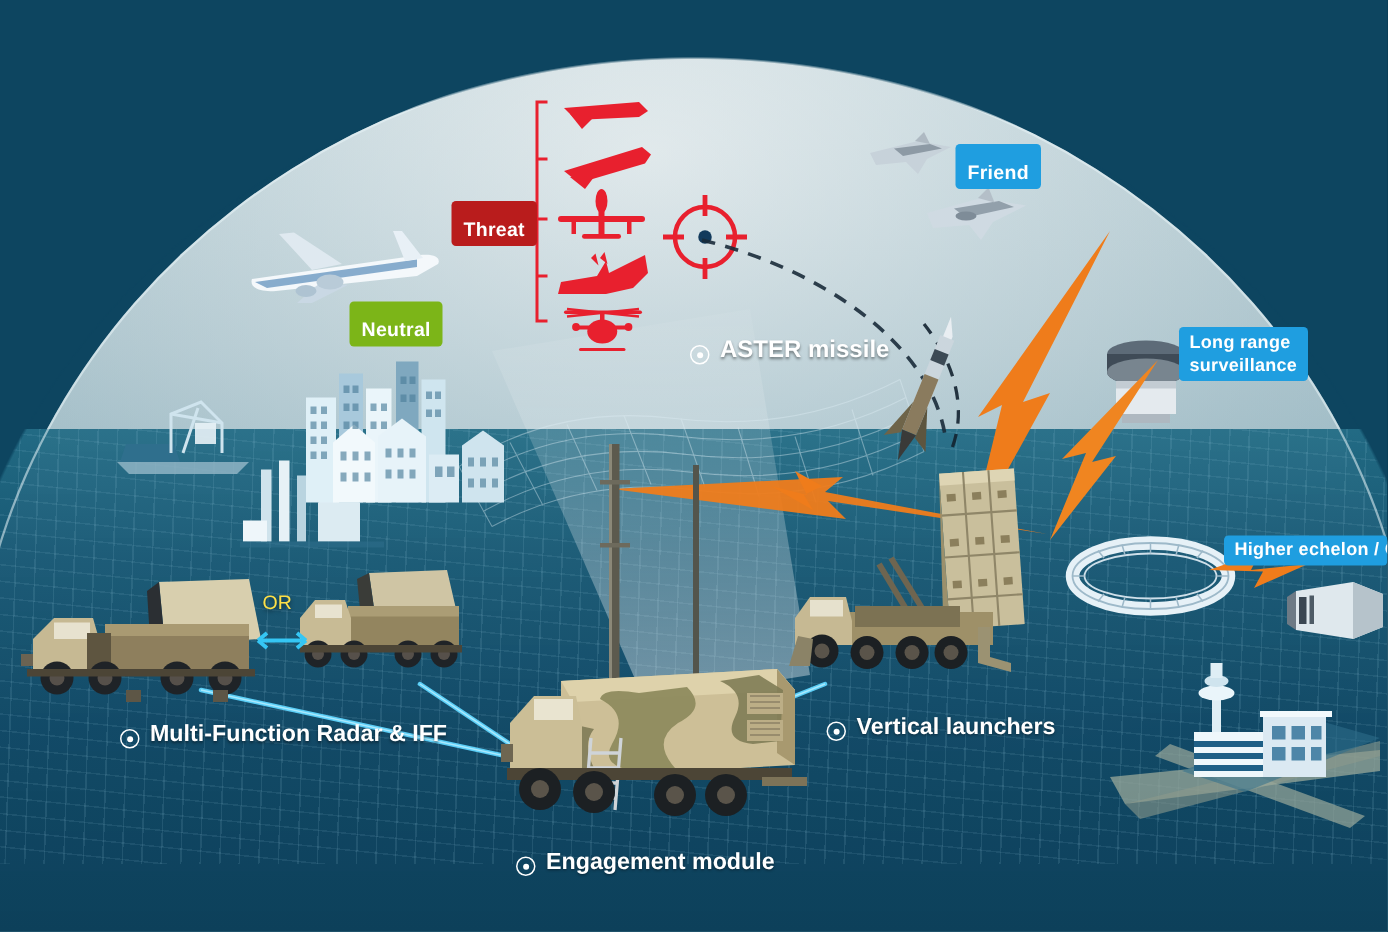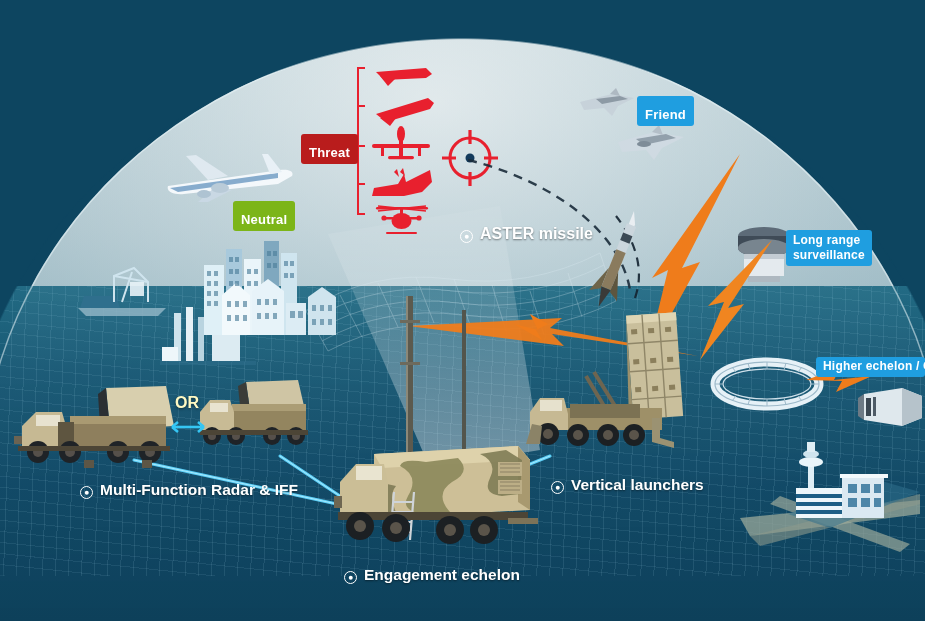--- a/index.html
+++ b/index.html
@@ -505,48 +505,48 @@
       <circle cx="24" cy="122" r="5"></circle>
         <circle cx="54" cy="123" r="5"></circle>
       <circle cx="84" cy="123" r="5"></circle>
         <circle cx="110" cy="123" r="5"></circle>
     </g>
 
     <path d="M128,106 L128,130 L150,136 L150,130 L136,126 L136,106 Z" fill="#9b9272"></path>
     <path d="M8,112 L2,132 L16,132 L18,114 Z" fill="#8b8367"></path>
   </svg>
 
-  <div style="position:absolute;left:175px;top:394px;color:#fef9c3;font-size:16px;font-weight:bold;text-shadow:0 1px 3px rgba(0,0,0,.5);">OR</div>
+  <div style="position:absolute;left:175px;top:394px;color:#fde047;font-size:13px;font-weight:normal;text-shadow:0 1px 3px rgba(0,0,0,.5);">OR</div>
   <svg style="position:absolute;left:164px;top:418px;" width="48" height="18">
     <g stroke="#35c6f4" stroke-width="2.6" fill="none">
       <path d="M8,9 L40,9"></path>
       <path d="M8,9 L14,4 M8,9 L14,14 M40,9 L34,4 M40,9 L34,14"></path>
     </g>
   </svg>
 
   <div class="chip red" style="left:301px;top:134px;">Threat</div>
   <div class="chip green" style="left:233px;top:201px;">Neutral</div>
   <div class="chip blue" style="left:637px;top:96px;">Friend</div>
 
-  <div class="chip blue2" style="left:786px;top:230px;line-height:1.25;">
+  <div class="chip blue2" style="left:786px;top:218px;line-height:1.25;">
     <span>Long range</span><br>
     <span>surveillance</span>
   </div>
   <div class="chip blue2 lbl-cut" style="left:816px;top:357px;max-width:109px;">Higher echelon / C4I</div>
 
   <div class="callout" style="left:460px;top:225px;font-size:16px;">
     <span class="ringdot"></span>
     <span>ASTER missile</span>
   </div>
   <div class="callout" style="left:80px;top:481px;">
     <span class="ringdot"></span>
     <span>Multi-Function Radar &amp; IFF</span>
   </div>
   <div class="callout" style="left:344px;top:566px;">
     <span class="ringdot"></span>
-    <span>Engagement echelon</span>
+    <span>Engagement module</span>
   </div>
   <div class="callout" style="left:551px;top:476px;">
     <span class="ringdot"></span>
     <span>Vertical launchers</span>
   </div>
 
 </div>
 
 </body></html>

